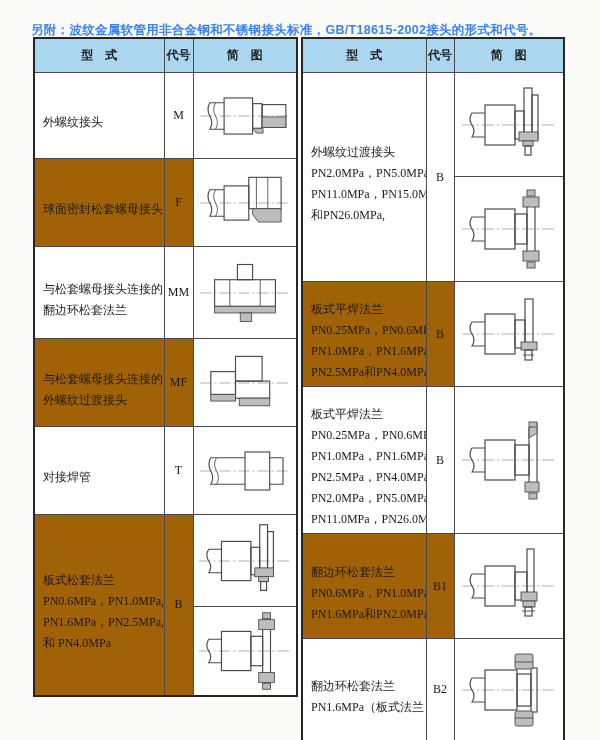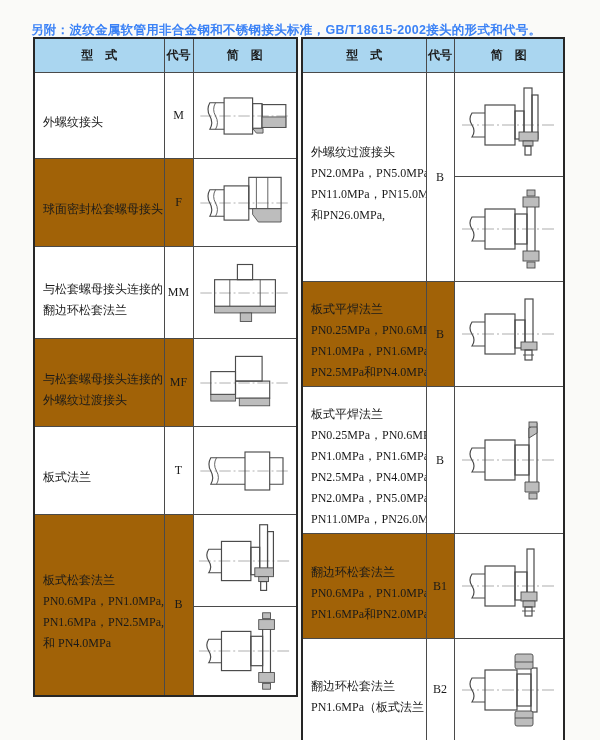--- a/index.html
+++ b/index.html
@@ -134,21 +134,21 @@
         <rect class="o" x="40" y="12" width="28" height="26"></rect>
         <rect class="o" x="40" y="38" width="36" height="18"></rect>
         <rect class="h" x="14" y="52" width="26" height="7"></rect>
         <rect class="h" x="44" y="56" width="32" height="8"></rect>
       </svg>
     </td>
   </tr>
 
   <tr style="height:88px">
     <td class="type-cell">
-          <div class="line">板式法兰</div>
+          <div class="line">对接焊管</div>
         </td>
     <td class="code-cell">T</td>
     <td class="diagram-cell">
       <svg class="dsvg" width="98" height="76" viewBox="0 0 100 80">
         <line class="c" x1="3" y1="40" x2="97" y2="40" stroke-dasharray="12 3 2 3"></line>
         <path class="o" d="M50,26 H14 q-4,7 0,14 q4,7 0,14 H50"></path>
         <path class="t" d="M20,26 q-4,7 0,14 q4,7 0,14"></path>
         <rect class="o" x="50" y="20" width="26" height="40"></rect>
         <path class="o" d="M76,26 H90 V54 H76"></path>
       </svg>

